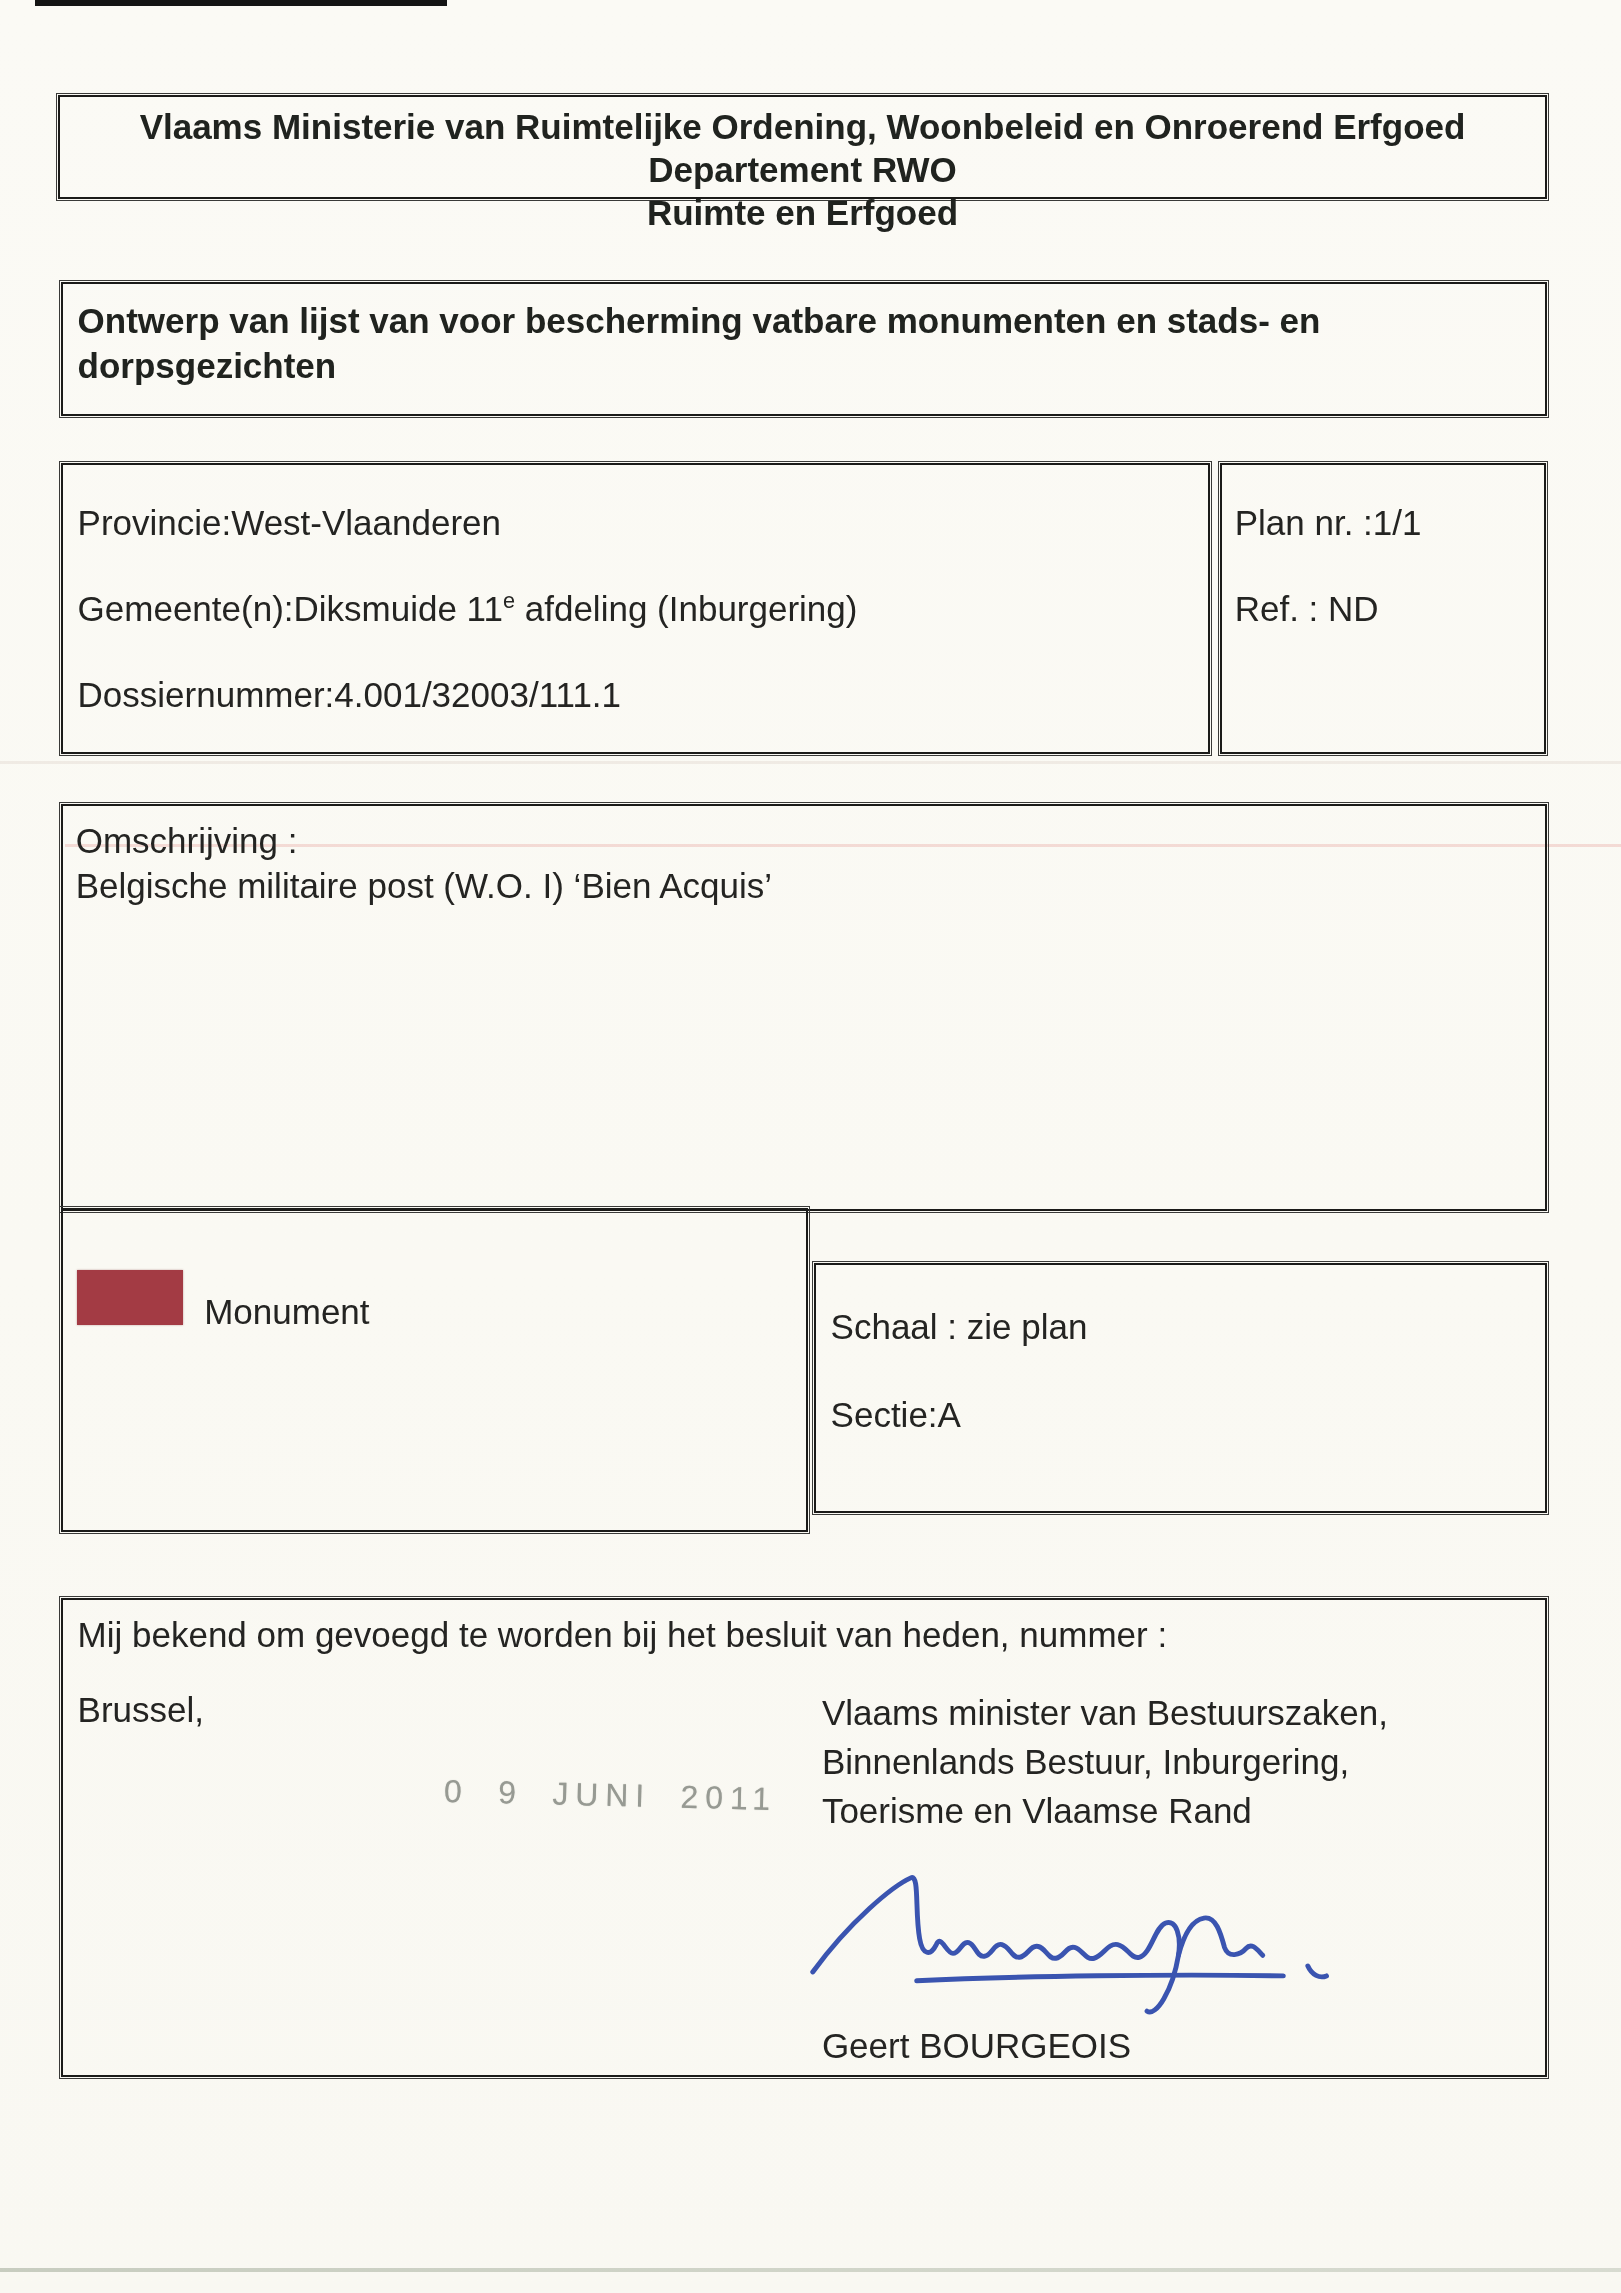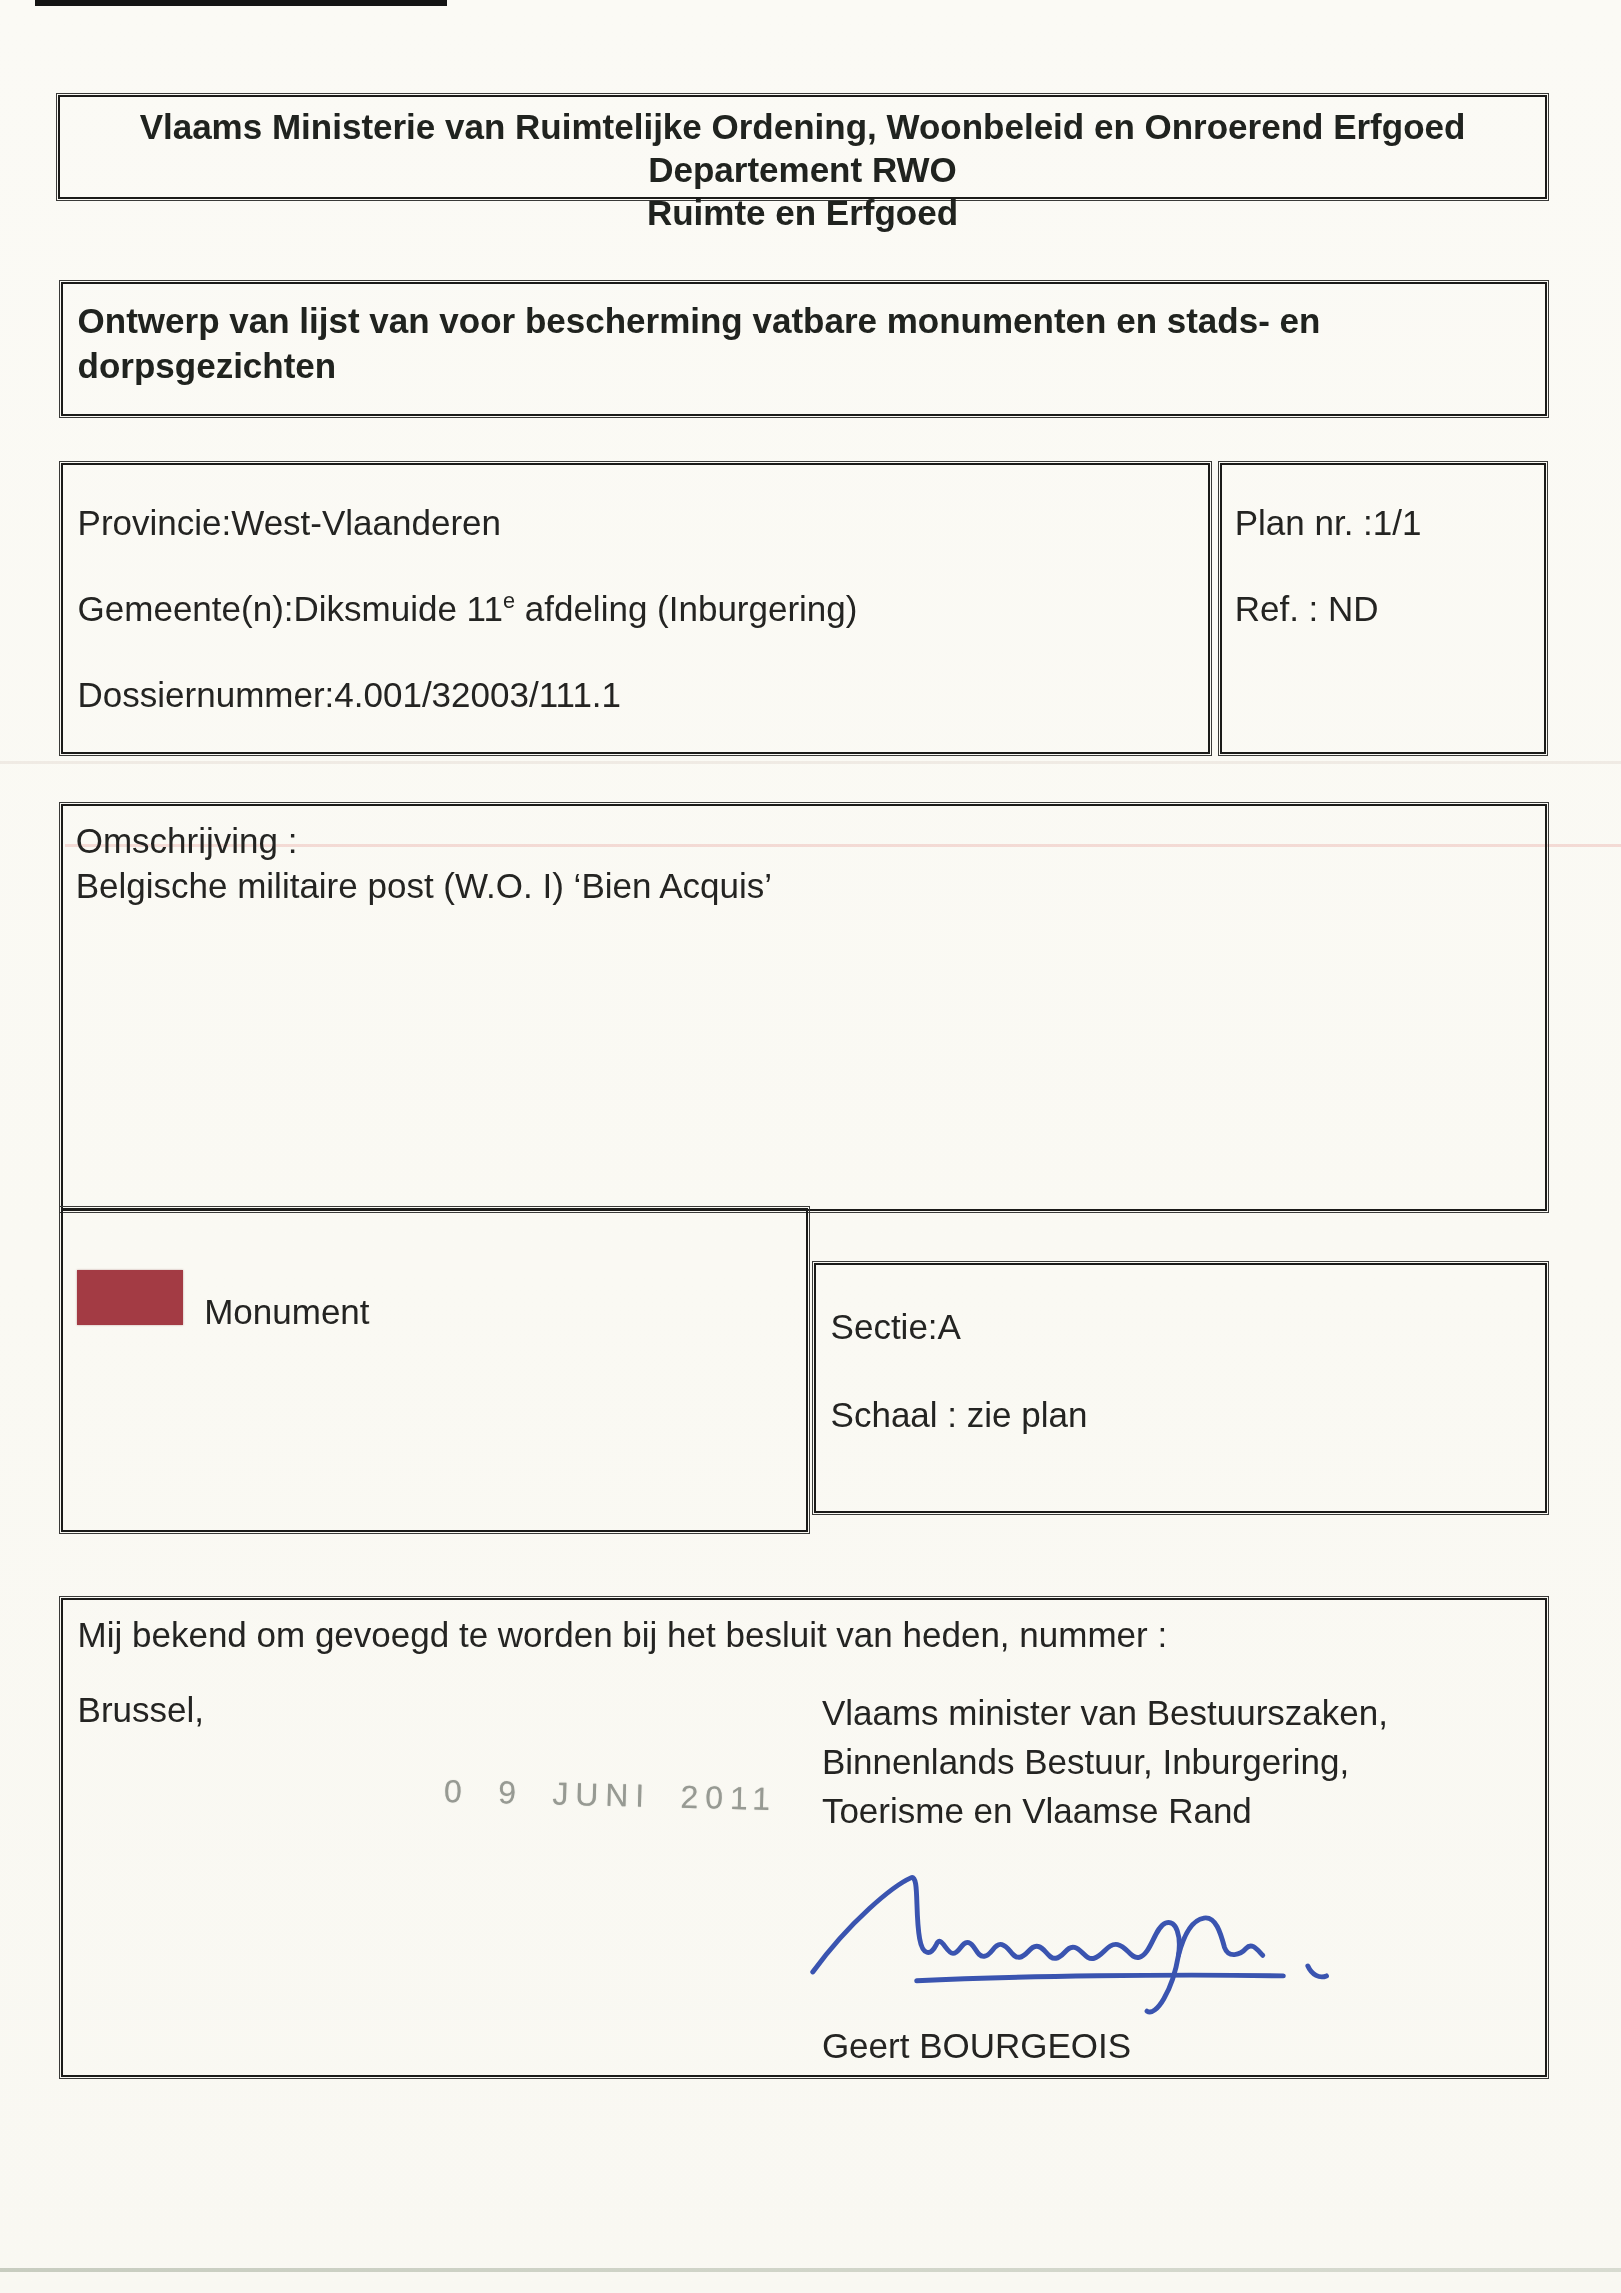--- a/index.html
+++ b/index.html
@@ -155,22 +155,22 @@
         <div class="swatch" style="background-color: rgb(163, 59, 68);"></div>
         <div class="legend-label">Monument</div>
       </div>
     </div>
   </div>
 
   <div class="dbox" id="box-sectie">
     <div class="outer"></div>
     <div class="inner"></div>
     <div class="content t36">
+      <p>Schaal : zie plan</p>
       <p>Sectie:A</p>
-      <p>Schaal : zie plan</p>
     </div>
   </div>
 
   <div class="dbox" id="box-approval">
     <div class="outer"></div>
     <div class="inner"></div>
     <div class="content t36">
       <p id="approval-statement">Mij bekend om gevoegd te worden bij het besluit van heden, nummer :</p>
       <div id="place">Brussel,</div>
       <div id="stamp" style="color: rgb(141, 144, 137);">0 9 JUNI 2011</div>

